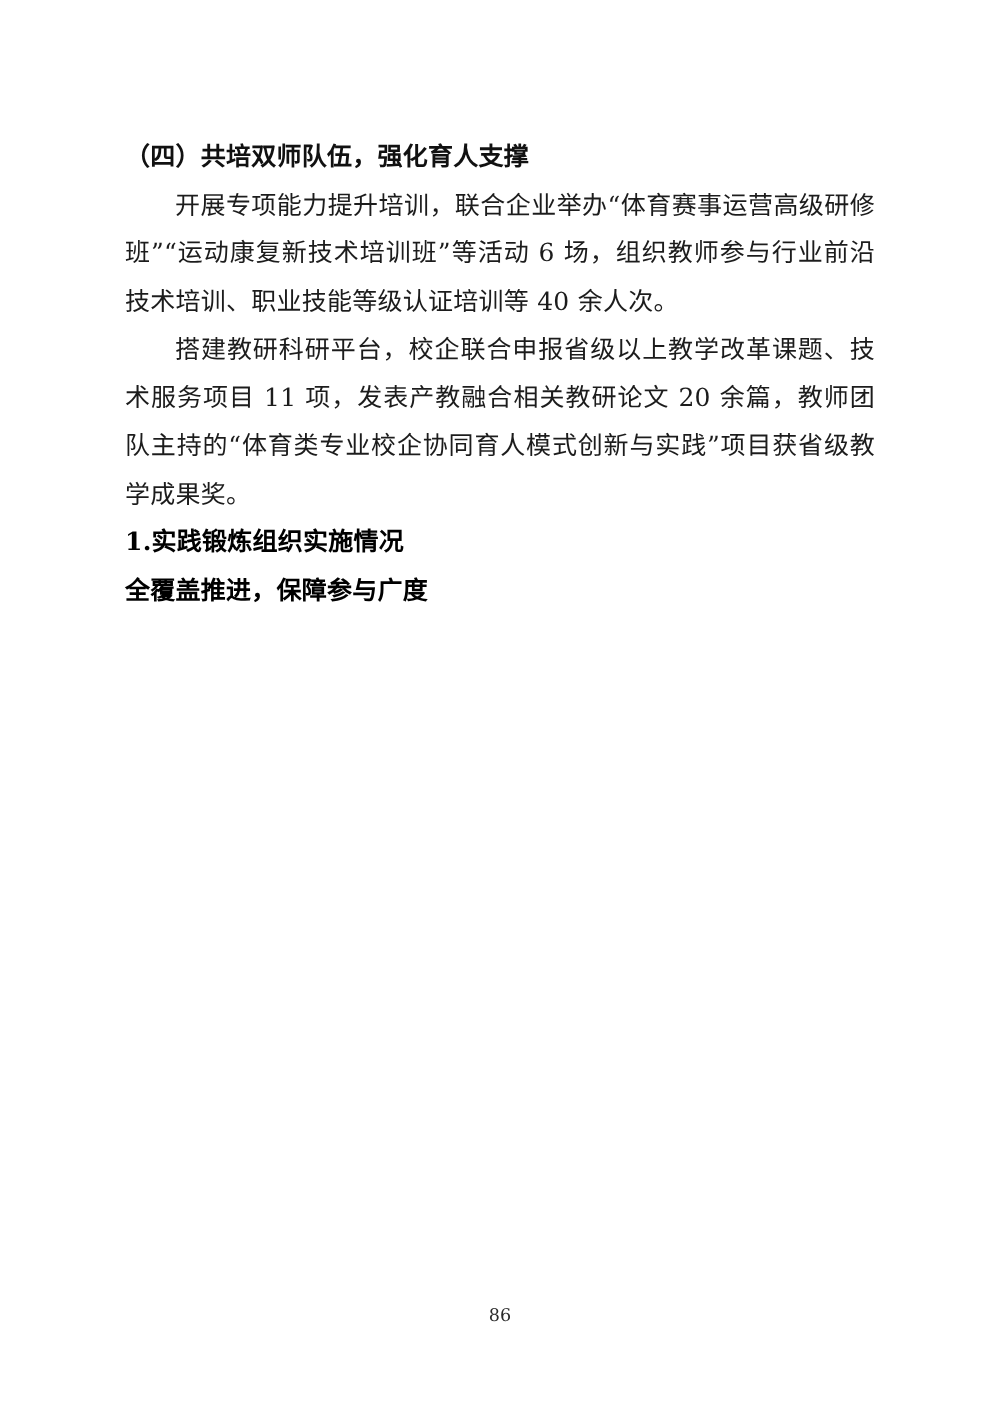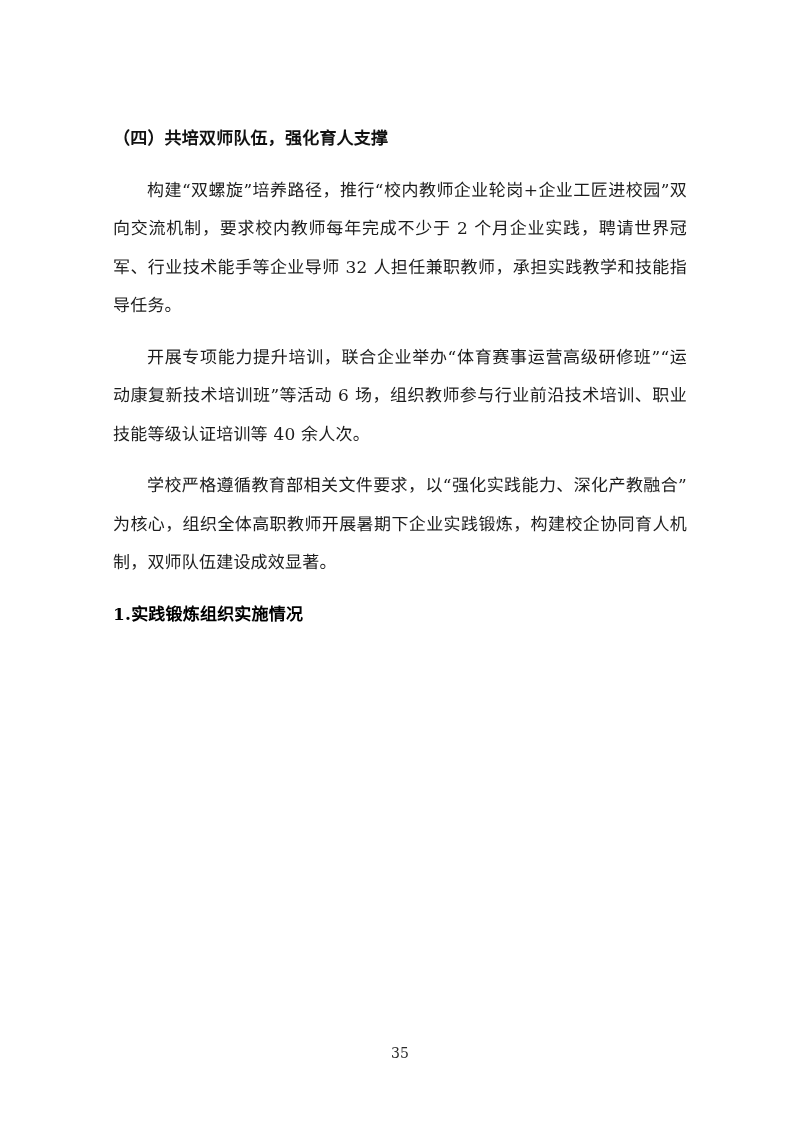--- a/index.html
+++ b/index.html
@@ -28,23 +28,23 @@
     width: 600px;
     font-size: 20px;
     line-height: 38.5px;
     text-align: justify;
     text-justify: inter-ideograph;
     letter-spacing: 0.2px;
   }
   .content p,
   .content h2,
   .content h3 {
-    margin: 13px;
+    margin: 0;
     padding: 0;
-    font-size: 17px;
+    font-size: 20px;
     line-height: 38.5px;
   }
   .heading {
     font-weight: bold;
     color: #111111;
   }
   .subheading {
     font-weight: bold;
     color: #000000;
   }
@@ -62,19 +62,19 @@
     color: #2a2a2a;
     font-family: "DejaVu Serif", "Liberation Serif", serif;
   }
 </style>
 </head>
 <body>
 
 <div class="page">
   <div class="content">
     <h2 class="heading">（四）共培双师队伍，强化育人支撑</h2>
-    <p class="para">构建“双螺旋”培养路径，推行“校内教师企业轮岗+企业工匠进校园”双向交流机制，要求校内教师每年完成不少于 2 个月企业实践，聘请世界冠军、行业技术能手等企业导师 32 人担任兼职教师，承担实践教学和技能指导任务。</p>
     <p class="para">开展专项能力提升培训，联合企业举办“体育赛事运营高级研修班”“运动康复新技术培训班”等活动 6 场，组织教师参与行业前沿技术培训、职业技能等级认证培训等 40 余人次。</p>
-    <p class="para">学校严格遵循教育部相关文件要求，以“强化实践能力、深化产教融合”为核心，组织全体高职教师开展暑期下企业实践锻炼，构建校企协同育人机制，双师队伍建设成效显著。</p>
+    <p class="para">搭建教研科研平台，校企联合申报省级以上教学改革课题、技术服务项目 11 项，发表产教融合相关教研论文 20 余篇，教师团队主持的“体育类专业校企协同育人模式创新与实践”项目获省级教学成果奖。</p>
     <h3 class="subheading">1.实践锻炼组织实施情况</h3>
+    <h3 class="subheading">全覆盖推进，保障参与广度</h3>
   </div>
-  <div class="page-number">35</div>
+  <div class="page-number">86</div>
 </div>
 
 </body></html>

